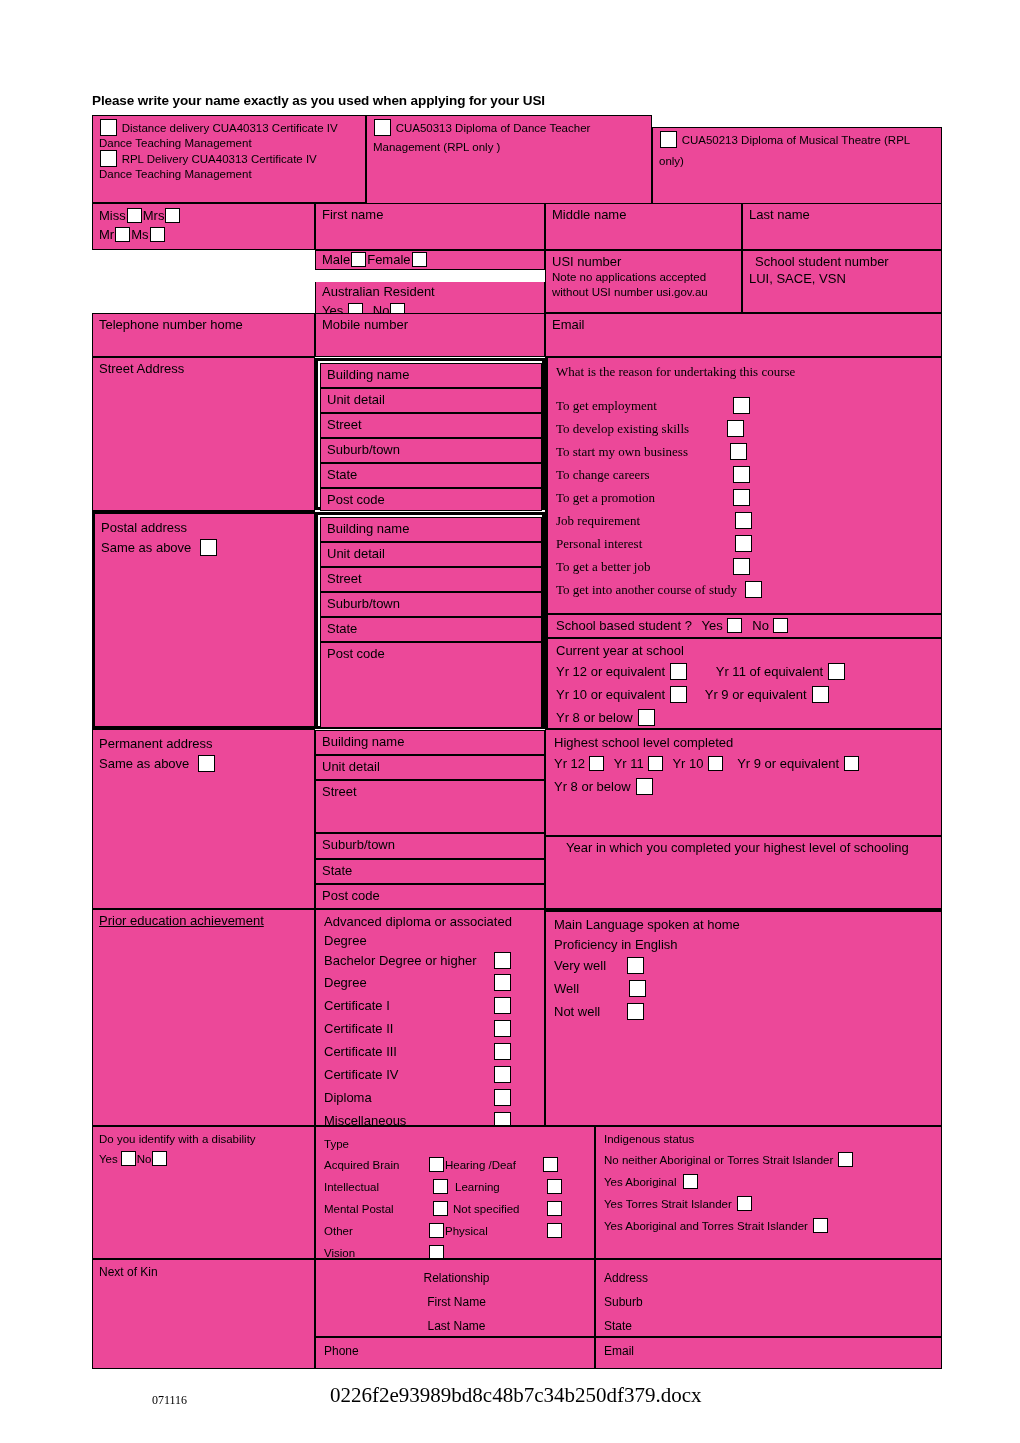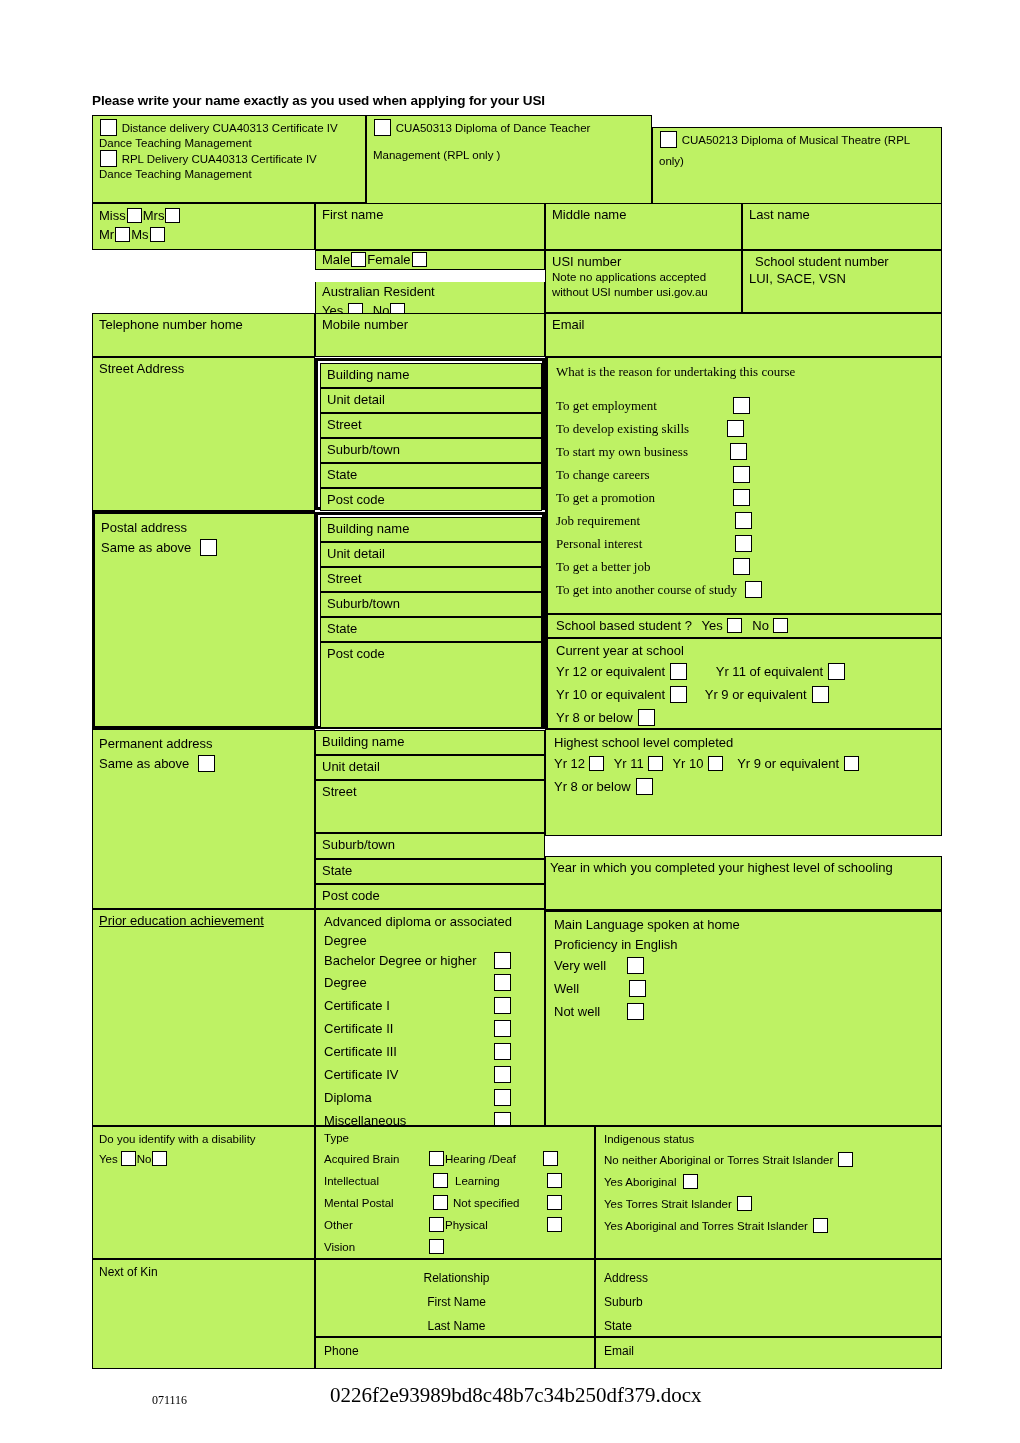--- a/index.html
+++ b/index.html
@@ -13,21 +13,21 @@
   }
   .page { position:relative; width:1020px; height:1443px; }
 
   .title {
     position:absolute; left:92px; top:93px;
     font-size:13.5px; font-weight:bold; letter-spacing:-0.1px;
   }
   .cell {
     position:absolute;
     border:1px solid #000;
-    background:#bef264;
+    background:#ec4899;
     font-size:13px;
     line-height:1.22;
     padding:3px 5px 2px 6px;
     overflow:hidden;
   }
   .cell.thick-l { border-left-width:3px; }
   .cell.thick-t { border-top-width:3px; }
   .cell.thick-b { border-bottom-width:3px; }
   .cell.nb-t { border-top:none; }
   .cell.nb-b { border-bottom:none; }
@@ -84,21 +84,21 @@
       <span class="lbl sm">RPL Delivery CUA40313 Certificate IV</span>
     </div>
     <div class="sm">Dance Teaching Management</div>
   </div>
 
   <div class="cell nb-b" style="left:366px; top:115px; width:286px; height:88px;">
     <div class="row">
       <span class="cb"></span>
       <span class="lbl sm">CUA50313 Diploma of Dance Teacher</span>
     </div>
-    <div class="sm" style="margin-top:12px">Management (RPL only )</div>
+    <div class="sm" style="margin-top:4px">Management (RPL only )</div>
   </div>
 
   <div class="cell nb-b" style="left:652px; top:115px; width:290px; height:88px;margin-top:12px;">
     <div class="row">
       <span class="cb"></span>
       <span class="lbl sm">CUA50213 Diploma of Musical Theatre  (RPL</span>
     </div>
     <div class="sm" style="margin-top:6px">only)</div>
   </div>
 
@@ -246,21 +246,21 @@
       <span>Yr 12</span><span class="cb sm2" style="margin-left:4px"></span>
       <span style="margin-left:5px">Yr 11</span><span class="cb sm2" style="margin-left:4px"></span>
       <span style="margin-left:5px">Yr 10</span><span class="cb sm2" style="margin-left:4px"></span>
       <span style="margin-left:10px">Yr 9 or equivalent</span><span class="cb sm2" style="margin-left:5px"></span>
     </div>
     <div class="row" style="line-height:23px">
       <span>Yr 8 or below</span><span class="cb" style="margin-left:5px"></span>
     </div>
   </div>
 
-  <div class="cell" style="left:545px; top:856px; width:397px; height:73px; padding-left:4px; padding-top:3px;">
+  <div class="cell" style="left:545px; top:836px; width:397px; height:73px; padding-left:20px; padding-top:3px;">
     <span>Year in which you completed your highest level of schooling</span>
   </div>
 
   <div class="cell" style="left:92px; top:909px; width:223px; height:217px;text-decoration:underline;">
     <span>Prior education achievement</span>
   </div>
 
   <div class="cell" style="left:315px; top:909px; width:230px; height:217px; padding-left:8px; padding-top:2px;">
     <div style="line-height:19px">Advanced  diploma or associated</div>
     <div style="line-height:19px">Degree</div>
@@ -282,21 +282,21 @@
     <div class="optrow"><span class="t" style="width:72px">Not well</span><span class="cb"></span></div>
   </div>
 
   <div class="cell" style="left:92px; top:1126px; width:223px; height:133px; padding-top:3px;">
     <div class="sm" style="line-height:19px">Do you identify with a disability</div>
     <div class="row sm" style="line-height:21px">
       <span>Yes</span><span class="cb sm2" style="margin-left:3px"></span><span>No</span><span class="cb sm2"></span>
     </div>
   </div>
 
-  <div class="cell" style="left:315px; top:1126px; width:280px; height:133px; padding-left:8px; padding-top:2px;">
+  <div class="cell" style="left:315px; top:1126px; width:280px; height:133px; padding-left:8px; padding-top:8px;">
     <div class="sm" style="line-height:19px">Type</div>
     <div class="row sm" style="line-height:22px">
       <span class="t" style="display:inline-block; width:104px">Acquired Brain</span><span class="cb sm2"></span><span style="display:inline-block; width:97px">Hearing /Deaf</span><span class="cb sm2"></span>
     </div>
     <div class="row sm" style="line-height:22px">
       <span class="t" style="display:inline-block; width:108px">Intellectual</span><span class="cb sm2"></span><span style="display:inline-block; width:97px; padding-left:6px">Learning</span><span class="cb sm2"></span>
     </div>
     <div class="row sm" style="line-height:22px">
       <span class="t" style="display:inline-block; width:108px">Mental Postal</span><span class="cb sm2"></span><span style="display:inline-block; width:97px; padding-left:4px">Not specified</span><span class="cb sm2"></span>
     </div>

